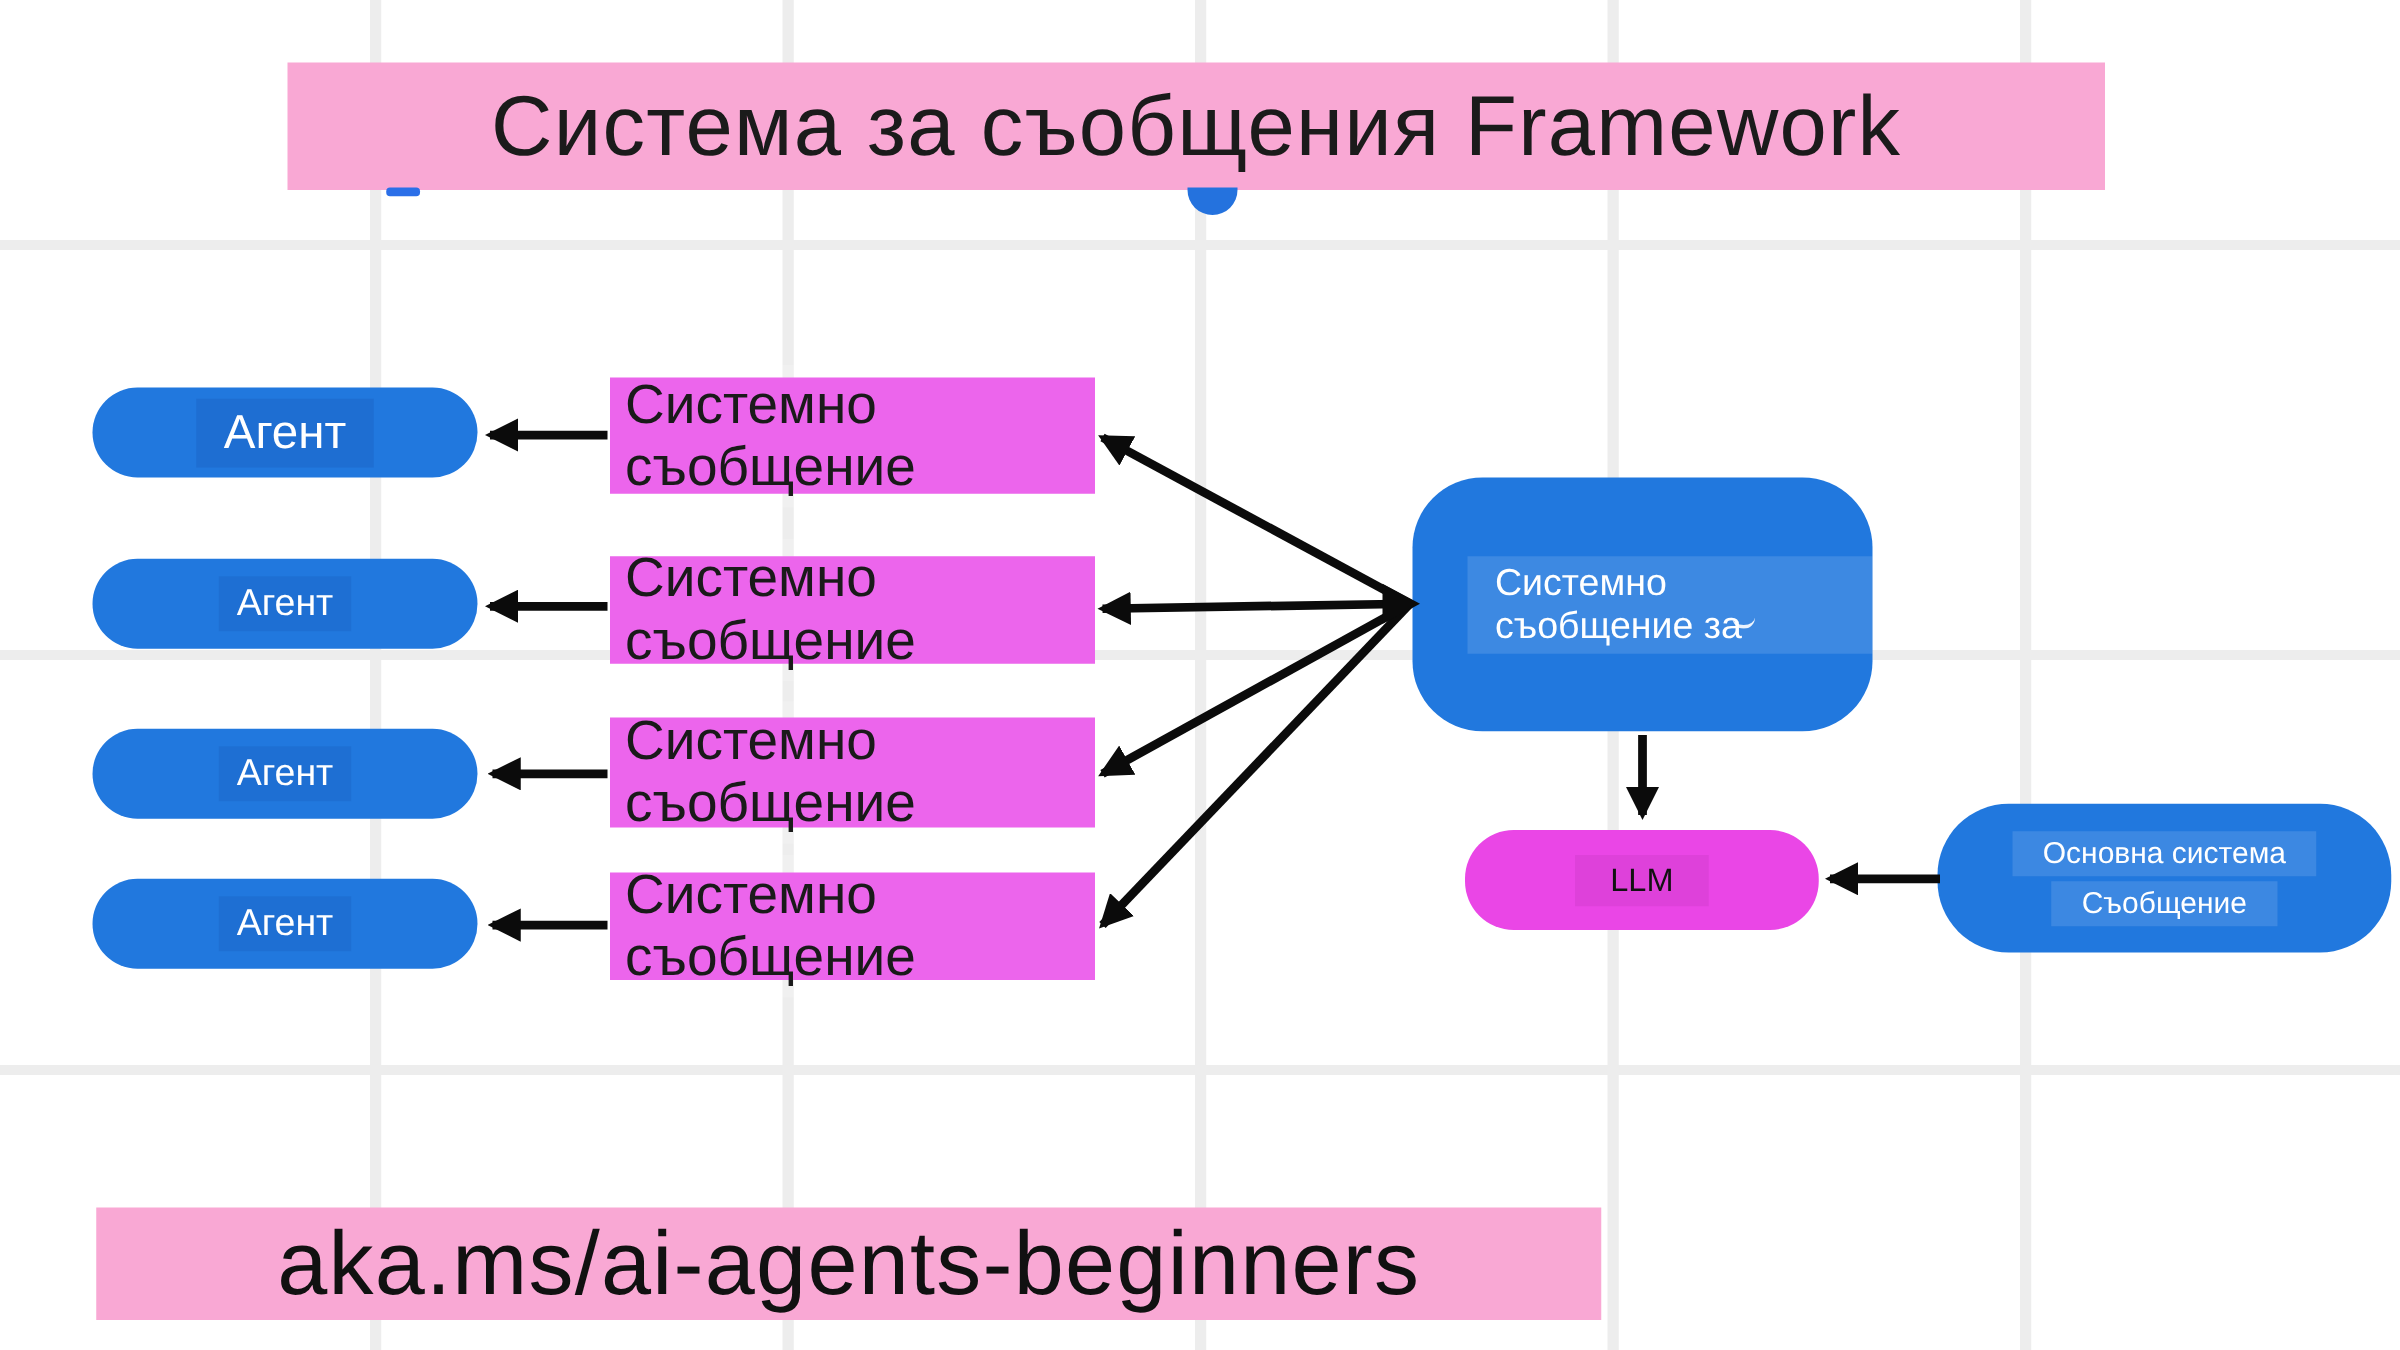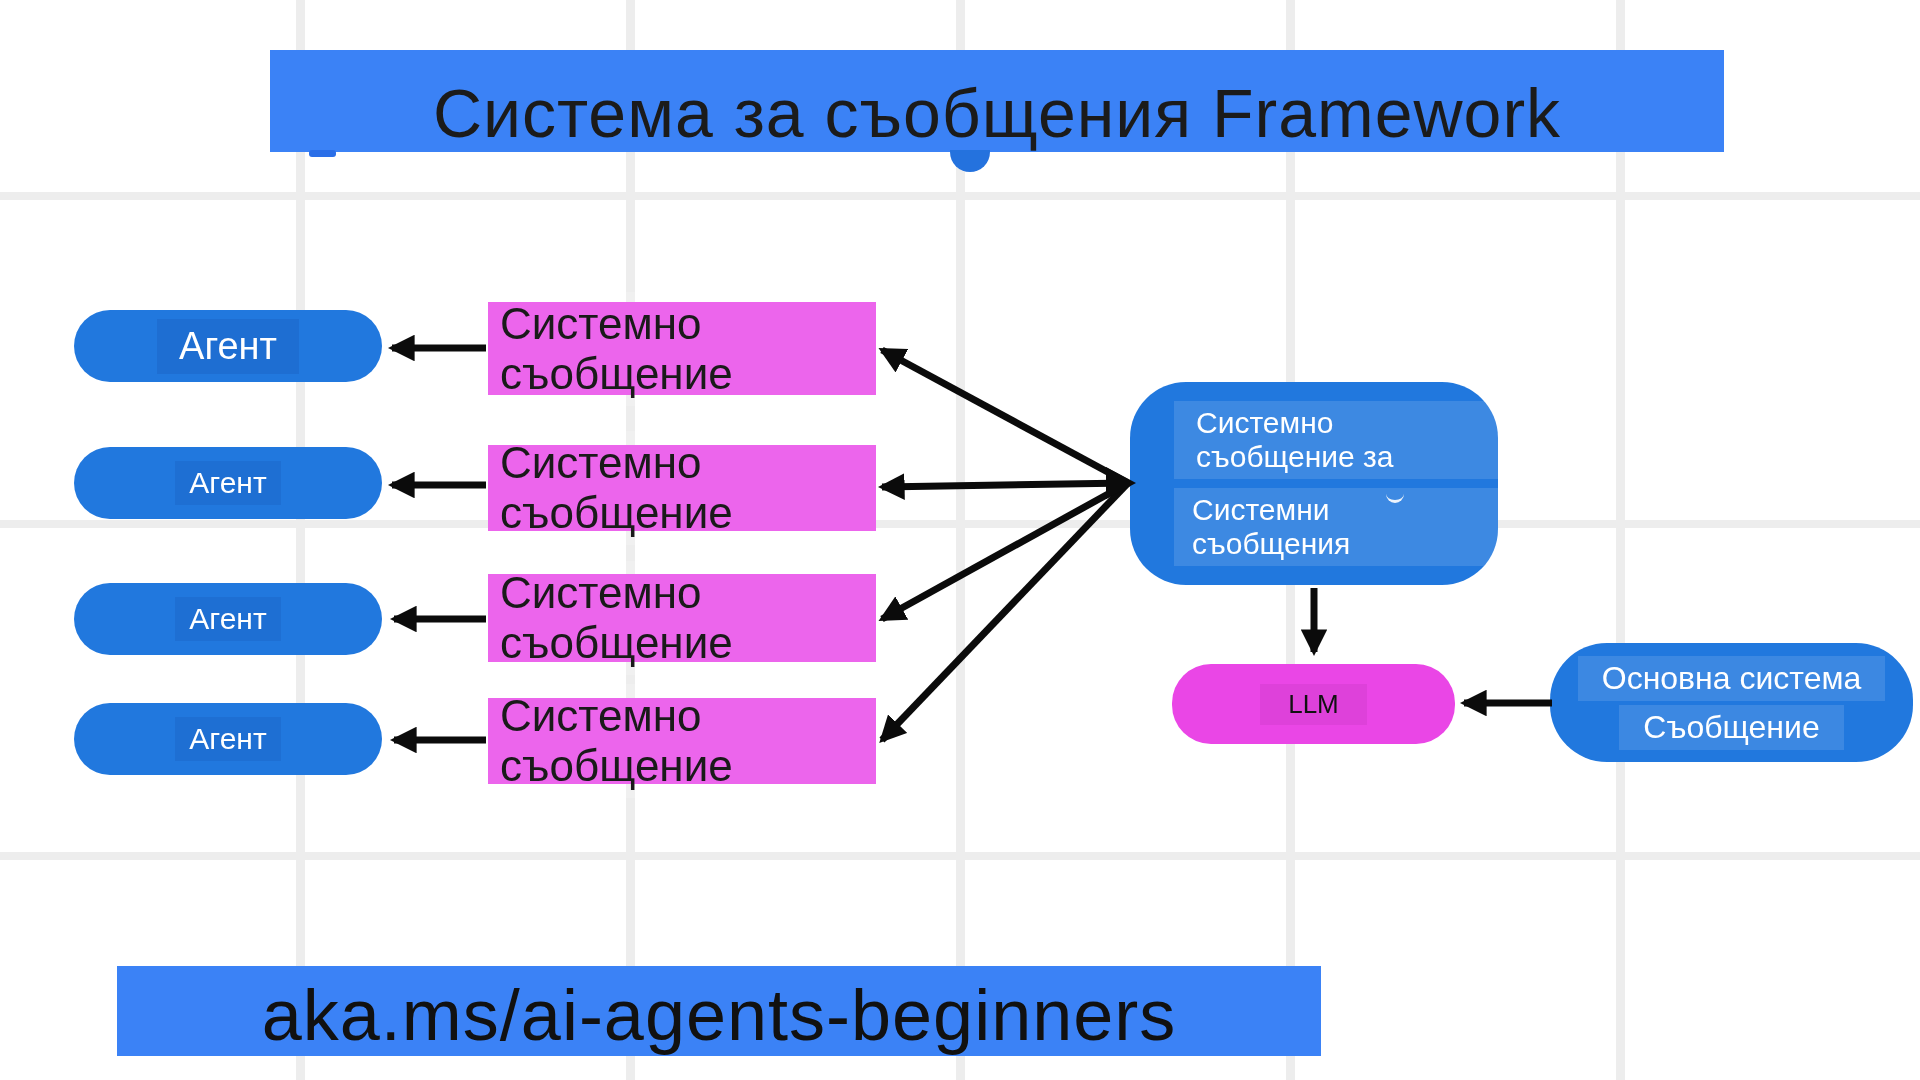--- a/index.html
+++ b/index.html
@@ -8,22 +8,22 @@
     background:#ffffff;
     font-family:"Liberation Sans","DejaVu Sans",sans-serif;
   }
   
   .gridline{position:absolute;background:#ededed;}
   .gridline.v{top:0;width:9px;height:1080px;}
   .gridline.h{left:0;height:8px;width:1920px;}
 
   
   .panel{
-    position:absolute;background:#3b82f6;color:#161616;
-    display:flex;align-items:flex-end;justify-content:center;margin-left:40px;
+    position:absolute;background:#f9a8d4;color:#161616;
+    display:flex;align-items:center;justify-content:center;
   }
   #title-bar{left:230px;top:50px;width:1454px;height:102px;}
   #title-bar .txt{font-size:68px;letter-spacing:1px;color:#1b1b1b;}
   #footer-bar{left:77px;top:966px;width:1204px;height:90px;}
   #footer-bar .txt{font-size:72px;letter-spacing:1px;color:#111111;}
 
   
   .node{position:absolute;display:flex;align-items:center;justify-content:center;box-sizing:border-box;}
   .pill{background:#2178de;border-radius:40px;color:#ffffff;}
   .agent-pill{left:74px;width:308px;height:72px;}
@@ -49,21 +49,21 @@
   #generator-box .l1{padding:5px 22px;}
   #generator-box .l3{padding:5px 18px;}
 
   #llm-pill{left:1172px;top:664px;width:283px;height:80px;background:#ea46e6;border-radius:39px;color:#111111;}
   #llm-pill .patch{background:rgba(70,0,70,0.07);padding:5px 28px;font-size:26px;}
 
   #base-system-box{
     left:1550px;top:643px;width:363px;height:119px;background:#2178de;border-radius:57px;
     flex-direction:column;gap:4px;color:#ffffff;
   }
-  #base-system-box .patch{background:rgba(255,255,255,0.12);padding:4px 24px;font-size:32px;}
+  #base-system-box .patch{background:rgba(255,255,255,0.12);padding:4px 24px;font-size:24px;}
 
   
   #artifact-blue-dash{position:absolute;left:309px;top:150px;width:27px;height:7px;background:#2b6fe8;border-radius:3px;}
   #artifact-blue-semicircle{position:absolute;left:950px;top:150px;width:40px;height:22px;background:#2472de;border-radius:0 0 20px 20px;}
   #artifact-white-squiggle{position:absolute;left:1386px;top:490px;width:18px;height:10px;
     border-bottom:3px solid rgba(255,255,255,0.9);border-radius:0 0 9px 9px;}
 
   
   #arrows{position:absolute;left:0;top:0;width:1920px;height:1080px;pointer-events:none;}
 </style>
@@ -109,21 +109,20 @@
   </div>
   <div class="node msgbox" id="msg-3">
     <span class="patch">Системно съобщение</span>
   </div>
   <div class="node msgbox" id="msg-4">
     <span class="patch">Системно съобщение</span>
   </div>
 
   <div class="node" id="generator-box">
     <span class="patch l1">Системно съобщение за</span>
-    <span class="patch l3">Системни съобщения</span>
   </div>
   <div id="artifact-white-squiggle"></div>
 
   <div class="node" id="llm-pill">
     <span class="patch">LLM</span>
   </div>
 
   <div class="node" id="base-system-box">
     <span class="patch">Основна система</span>
     <span class="patch">Съобщение</span>

